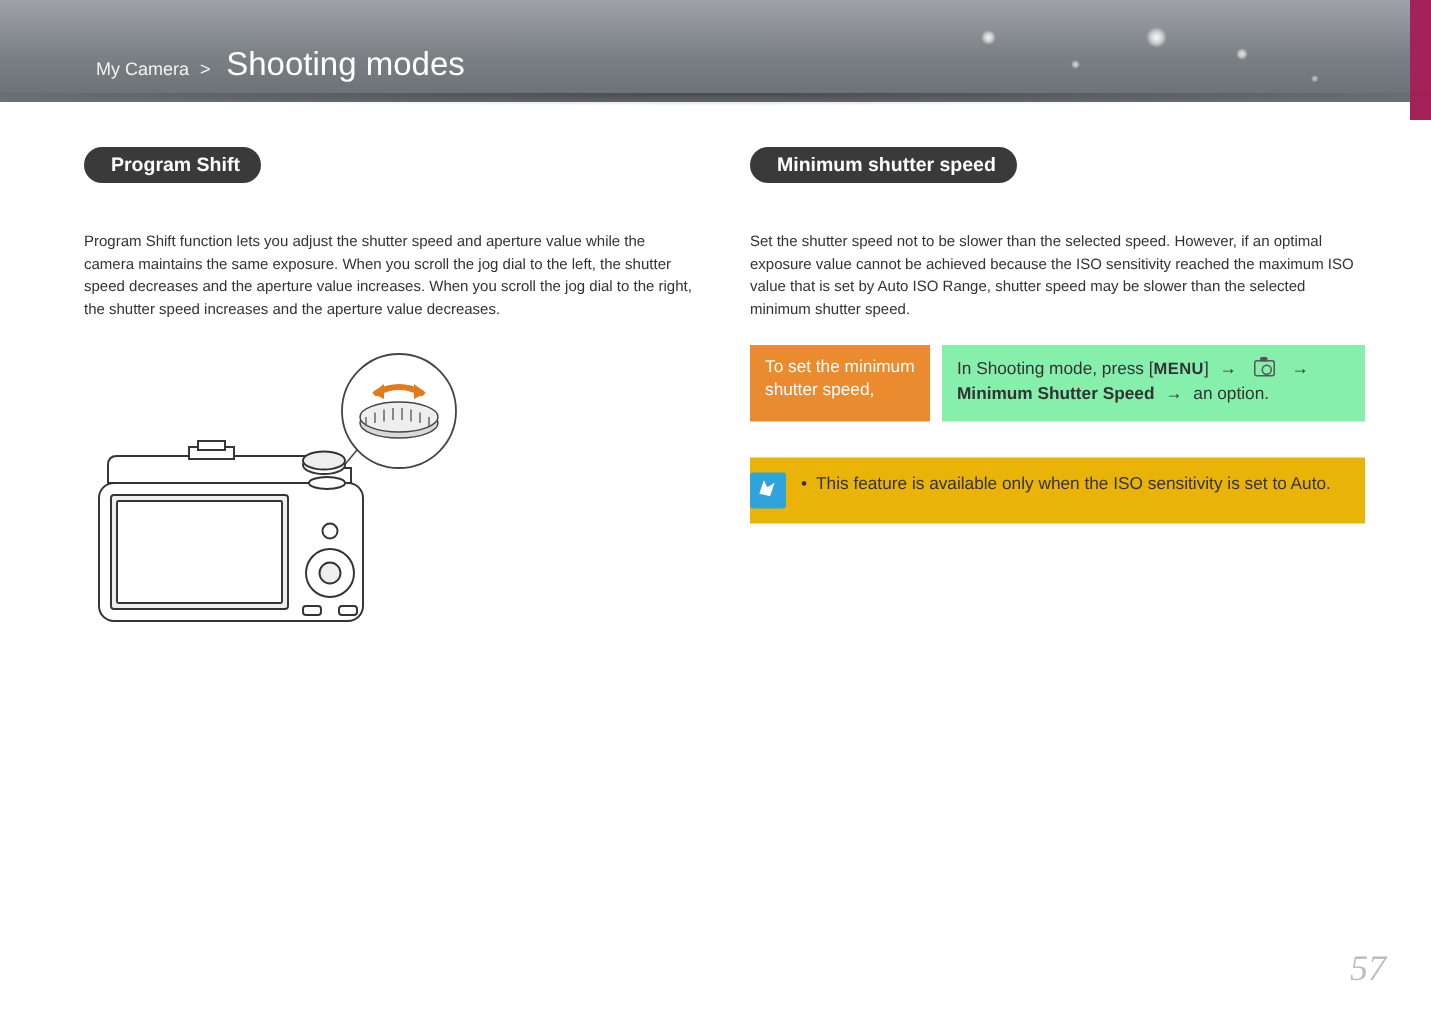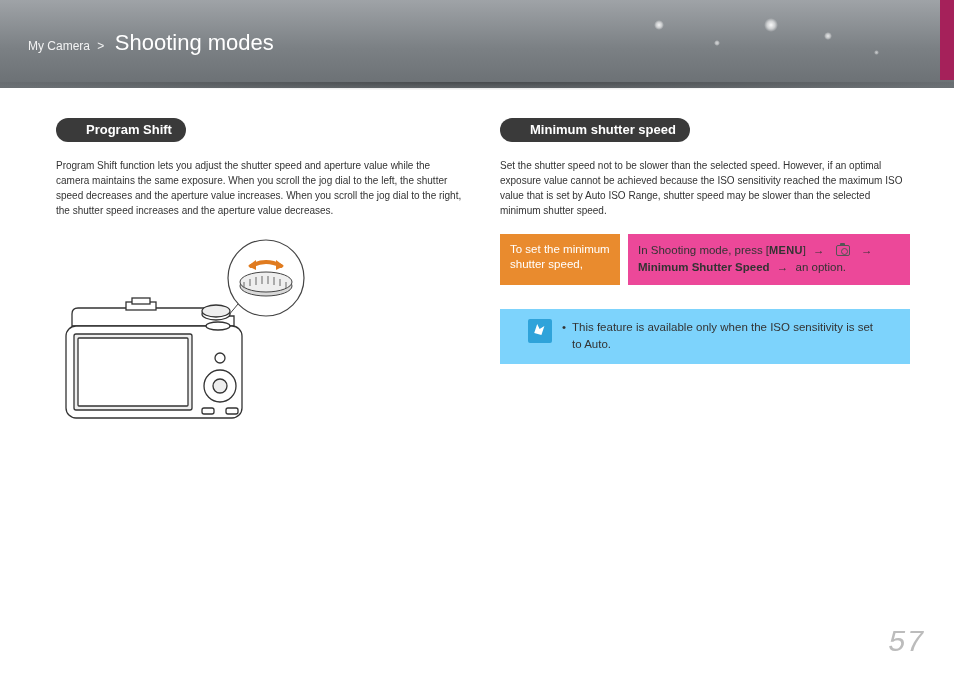--- a/index.html
+++ b/index.html
@@ -2,23 +2,23 @@
 <html><head>
 <meta charset="utf-8">
 <style>
   * { box-sizing: border-box; margin: 0; padding: 0; }
   html, body { width: 954px; height: 676px; font-family: "Segoe UI", "Helvetica Neue", Arial, sans-serif; background: #fff; color: #333; }
   .page { position: relative; width: 954px; height: 676px; background: #fff; overflow: hidden; }
 
   
   .header-band {
     position: relative;
-    height: 88px;
+    height: 68px;
     background: linear-gradient(to bottom, #9fa3a7 0%, #7b8084 55%, #6a6f73 100%);
-    padding: 30px 56px 0 28px;
+    padding: 30px 56px 0 64px;
     color: #fff;
   }
   .header-band::after {
     content: "";
     position: absolute; left: 0; right: 0; bottom: -6px; height: 12px;
     background: radial-gradient(ellipse 80% 100% at 50% 0%, rgba(0,0,0,0.35), rgba(0,0,0,0) 70%);
     pointer-events: none;
   }
   .side-tab {
     position: absolute; top: 0; right: 0; width: 14px; height: 80px; background: #a5215a;
@@ -37,24 +37,24 @@
 
   
   .content { display: flex; gap: 34px; padding: 30px 44px 0 56px; }
   .col { flex: 1 1 50%; }
 
   .pill {
     display: inline-block;
     background: #3a3a3a;
     color: #fff;
     border-radius: 14px;
-    padding: 4px 14px 5px 30px;
+    padding: 4px 14px 5px 18px;
     font-size: 13px;
     font-weight: 600;
-    margin-bottom: 16px;
+    margin-bottom: 32px;
   }
   .body-text {
     font-size: 10px;
     line-height: 1.5;
     color: #333;
   }
 
   .camera-figure { margin-top: 18px; }
 
   
@@ -62,21 +62,21 @@
   .instr-tag {
     flex: 0 0 120px;
     background: #e98b2e;
     color: #fff;
     font-size: 11.5px;
     padding: 8px 10px;
     line-height: 1.3;
   }
   .instr-body {
     flex: 1 1 auto;
-    background: #ec4899;
+    background: #86efac;
     font-size: 11.5px;
     padding: 8px 10px;
     color: #333;
     line-height: 1.5;
   }
   .menu-label {
     font-family: "Arial Black", Arial, sans-serif;
     font-weight: 900;
     letter-spacing: .3px;
     font-size: 11px;
@@ -84,39 +84,39 @@
   .arrow { margin: 0 4px; }
   .cam-icon {
     display: inline-block; width: 14px; height: 11px; border: 1px solid #555; border-radius: 2px;
     position: relative; margin: 0 4px; vertical-align: -2px;
   }
   .cam-icon::before { content: ""; position: absolute; top: -3px; left: 3px; width: 5px; height: 3px; background: #555; border-radius: 1px; }
   .cam-icon::after { content: ""; position: absolute; top: 2px; left: 4px; width: 5px; height: 5px; border: 1px solid #555; border-radius: 50%; }
 
   
   .note-box {
-    display: flex; gap: 10px; background: #7dd3fc; padding: 10px 28px; margin-top: 24px;
+    display: flex; gap: 10px; background: #eab308; padding: 10px 0; margin-top: 24px;
   }
   .note-icon {
     flex: 0 0 24px; height: 24px; background: #2fa3da; border-radius: 2px; position: relative;
   }
   .note-icon::after {
     content: ""; position: absolute; left: 5px; top: 5px; width: 12px; height: 12px;
     background: #fff;
     clip-path: polygon(10% 80%, 35% 5%, 55% 45%, 95% 20%, 70% 95%);
   }
   .note-list { list-style: none; font-size: 11.5px; color: #333; }
   .note-list li { position: relative; padding-left: 10px; line-height: 1.55; }
   .note-list li::before { content: "•"; position: absolute; left: 0; color: #333; }
 
   .page-number {
     position: absolute; bottom: 16px; right: 30px;
-    font-family: Liberation Mono, monospace;
+    font-family: Liberation Serif, serif;
     font-style: italic;
-    font-size: 30px;
+    font-size: 24px;
     color: #bcbcbc;
   }
   .strong { font-weight: 700; }
 </style>
 </head>
 <body>
 
 <div class="page">
 
   <div class="header-band">

